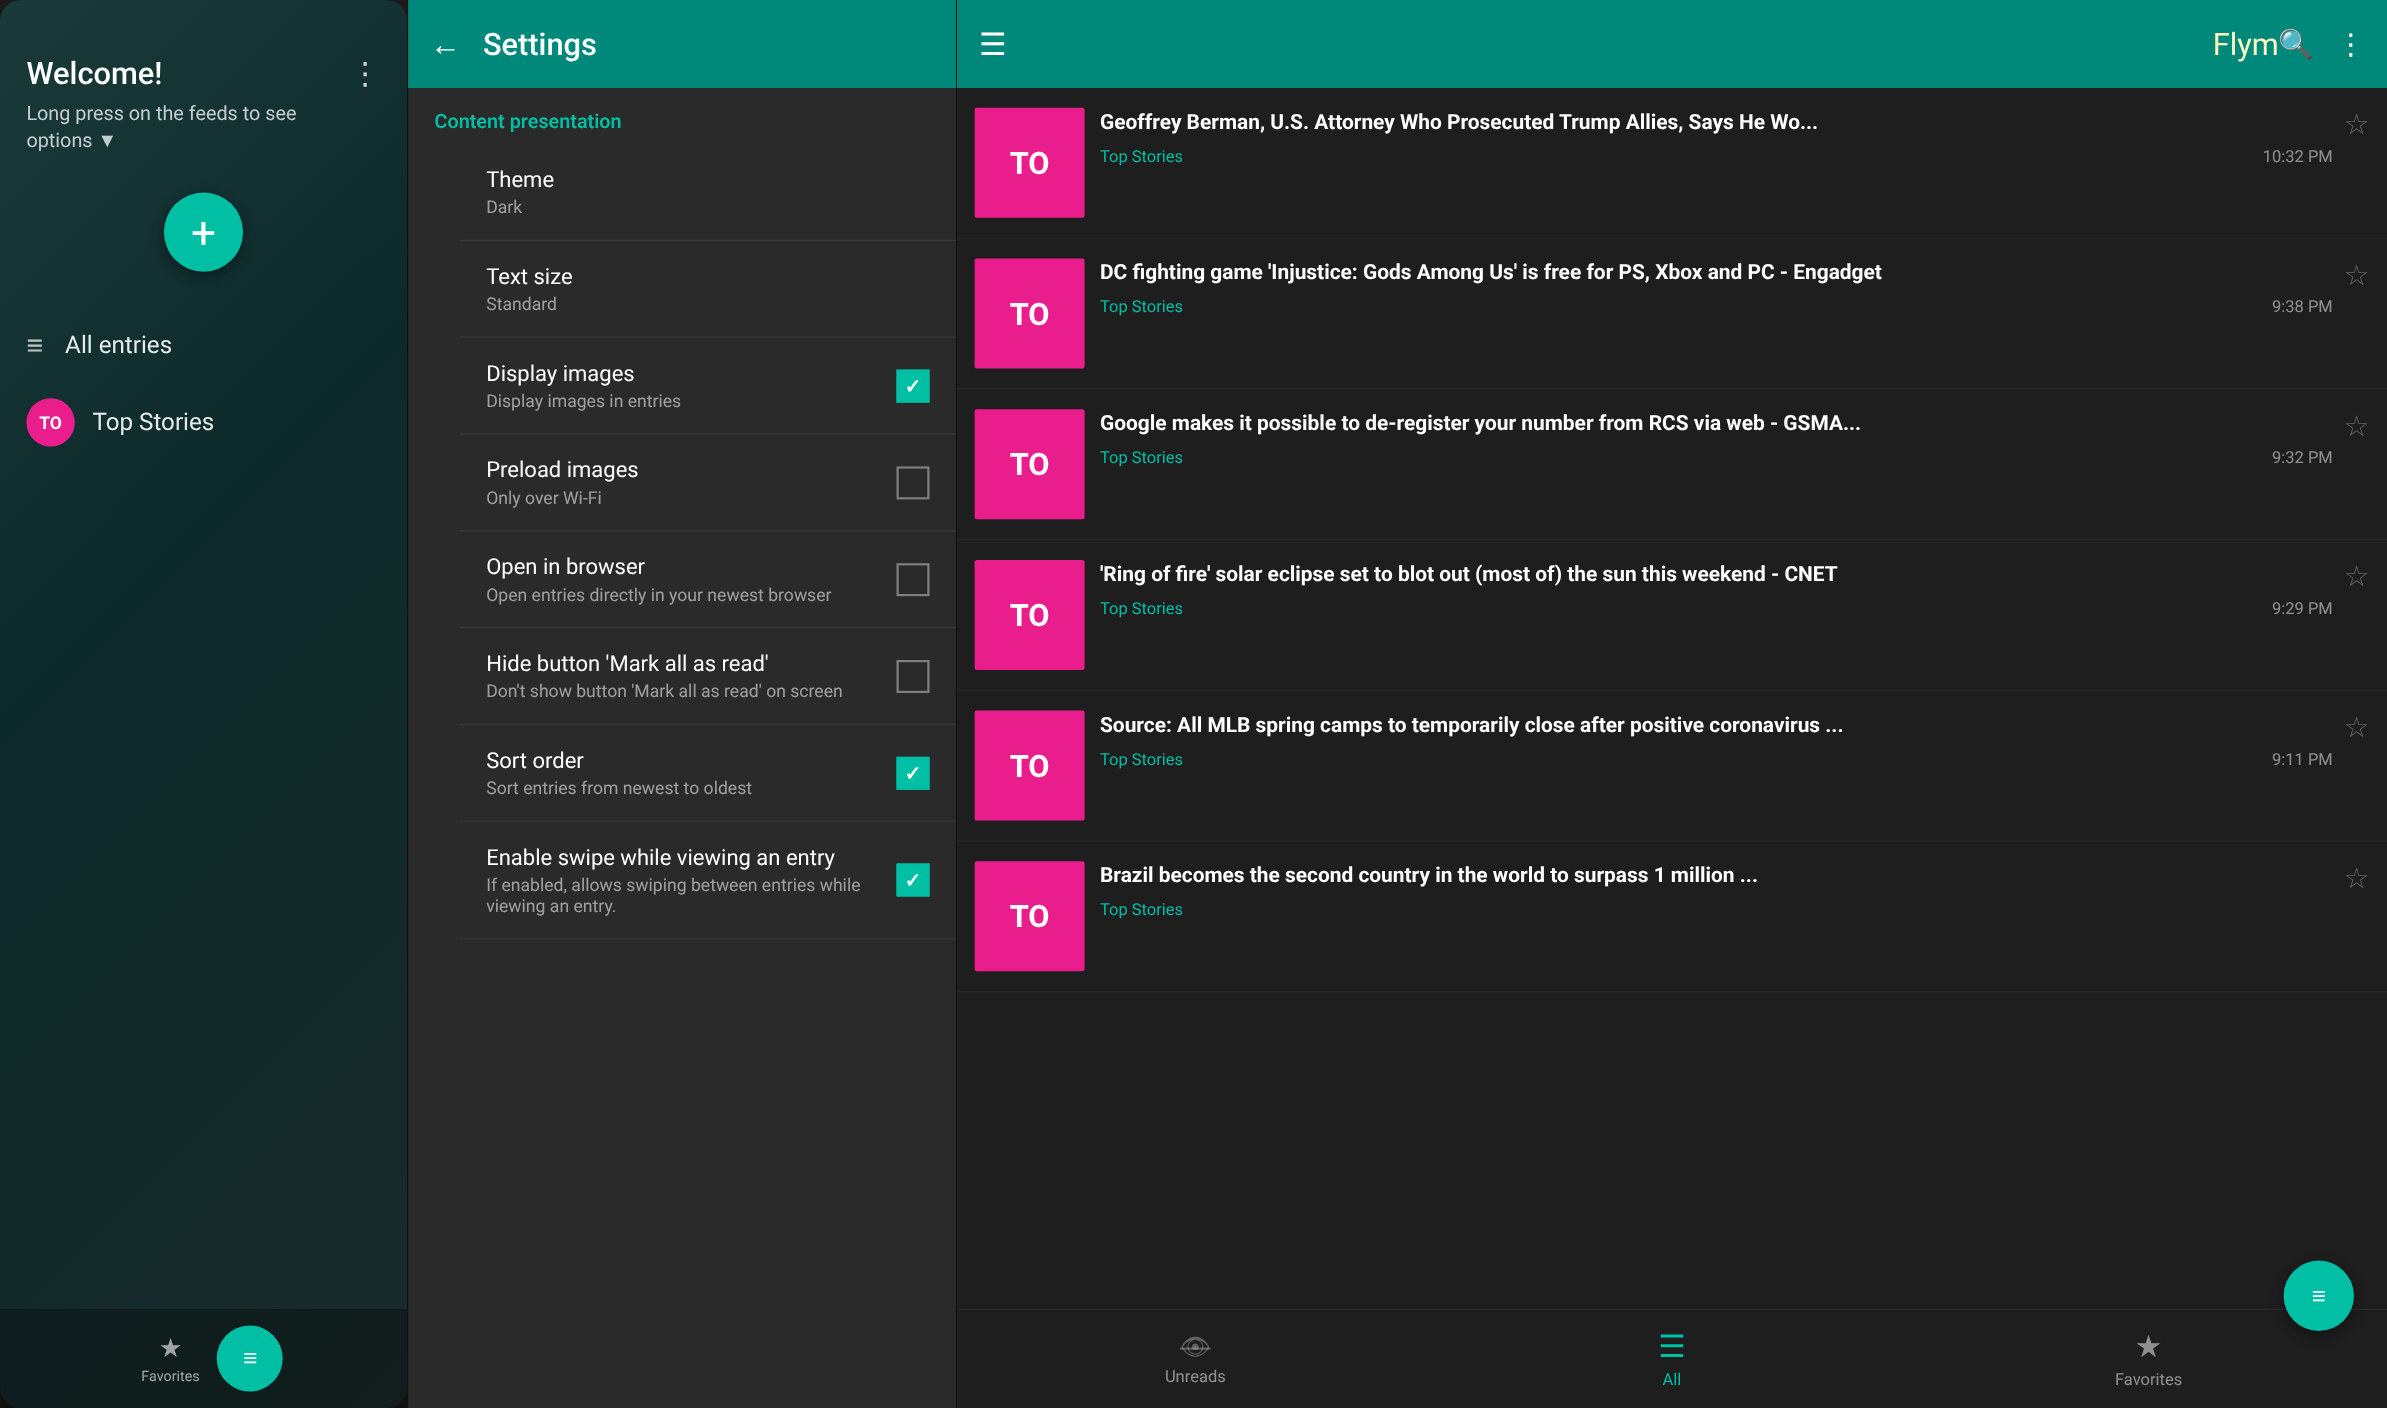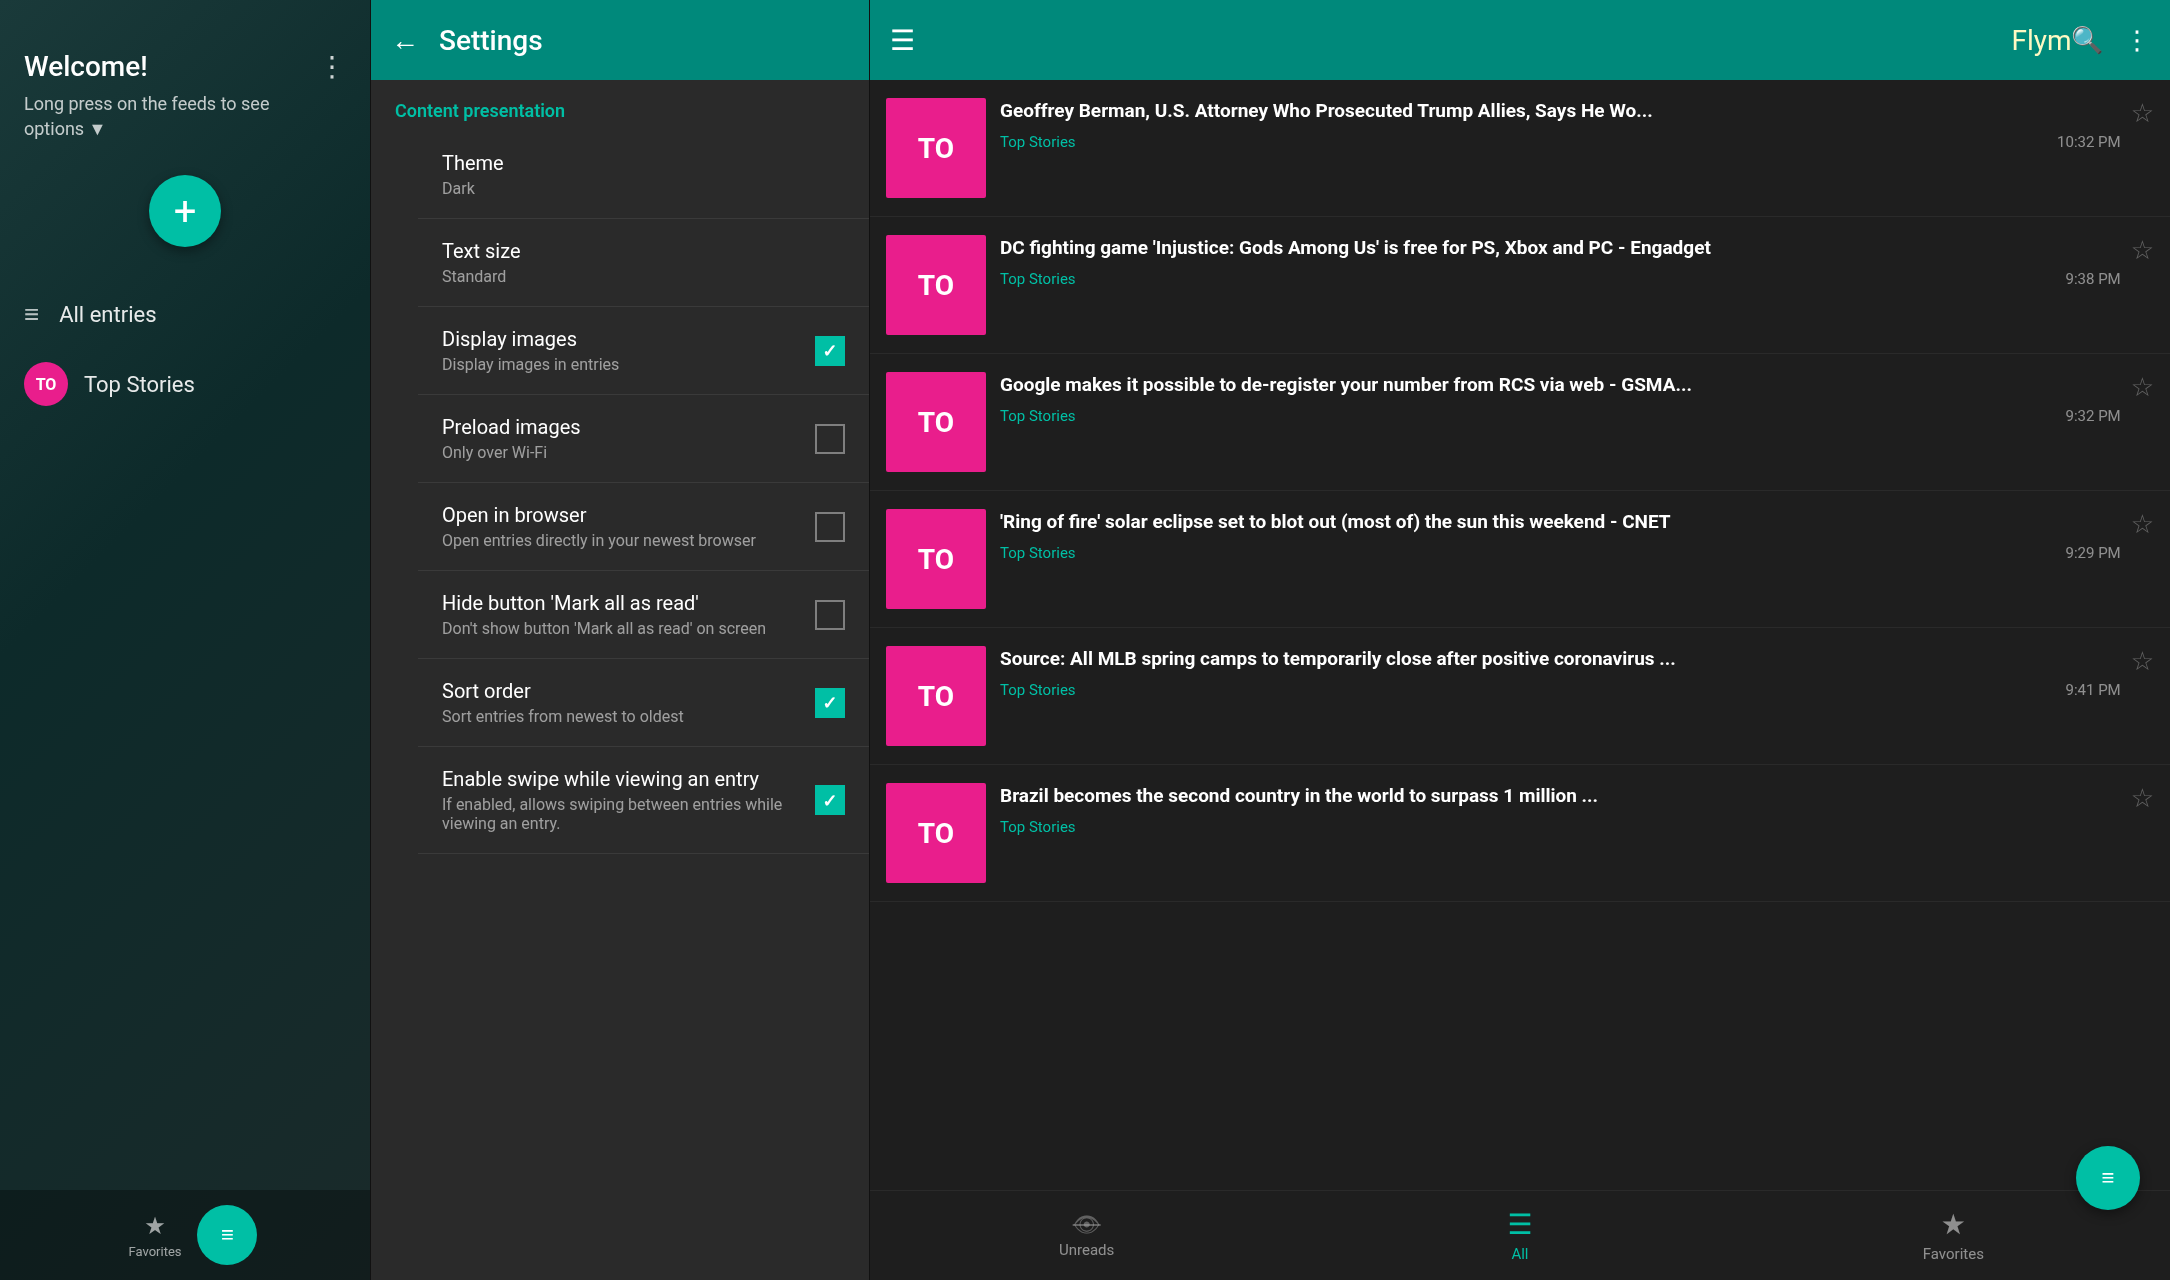--- a/index.html
+++ b/index.html
@@ -14,20 +14,21 @@
 
     
     .left-panel {
       width: 370px;
       height: 100%;
       background: linear-gradient(135deg, #1a3a3a 0%, #0d2a2a 40%, #1a2a2a 100%);
       display: flex;
       flex-direction: column;
       position: relative;
       flex-shrink: 0;
+      border-radius: 19px;
     }
     .left-header {
       padding: 50px 24px 16px;
       display: flex;
       align-items: flex-start;
       justify-content: space-between;
     }
     .welcome-text h2 {
       color: #ffffff;
       font-size: 28px;
@@ -518,21 +519,21 @@
         </div>
       </div>
       <span class="star-icon">☆</span>
     </div>
       <div class="news-item">
       <div class="news-thumb">TO</div>
       <div class="news-content">
         <div class="news-title">Source: All MLB spring camps to temporarily close after positive coronavirus ...</div>
         <div class="news-meta">
           <span class="news-source">Top Stories</span>
-          <span class="news-time">9:41 PM</span>
+          <span class="news-time">9:11 PM</span>
         </div>
       </div>
       <span class="star-icon">☆</span>
     </div>
       <div class="news-item">
       <div class="news-thumb">TO</div>
       <div class="news-content">
         <div class="news-title">Brazil becomes the second country in the world to surpass 1 million ...</div>
         <div class="news-meta">
           <span class="news-source">Top Stories</span>

